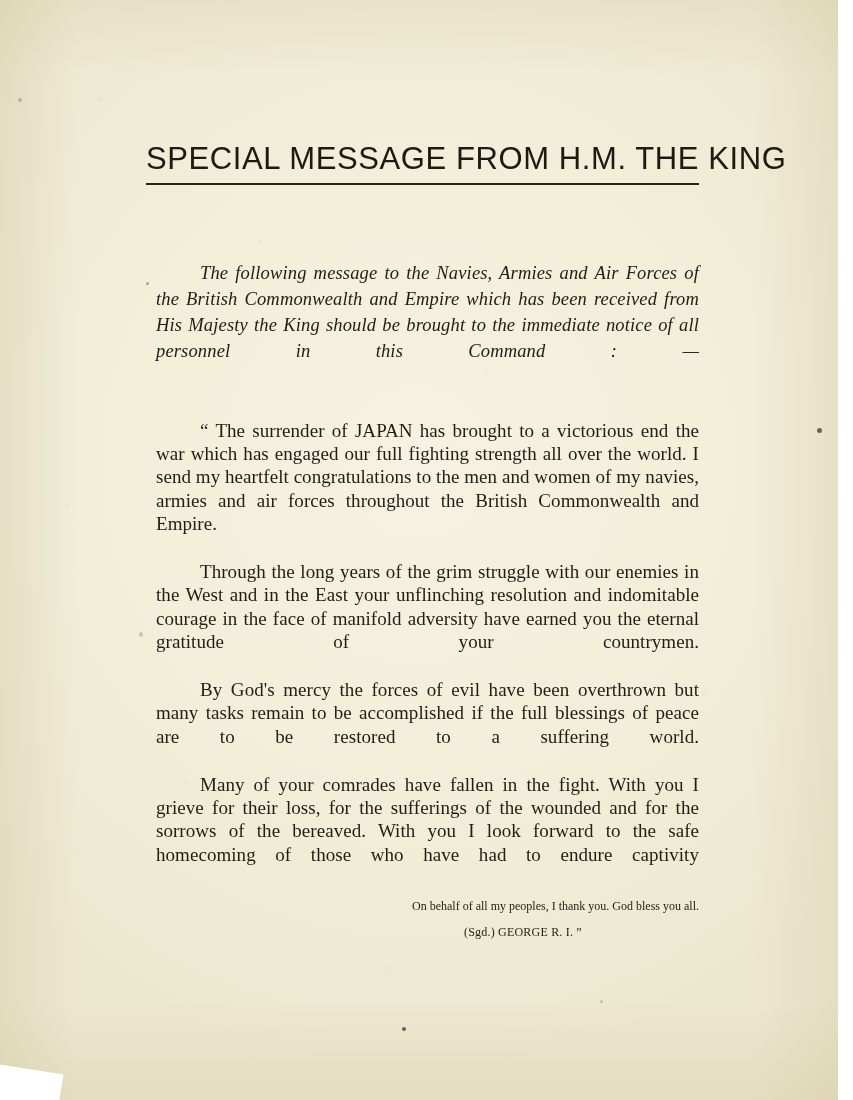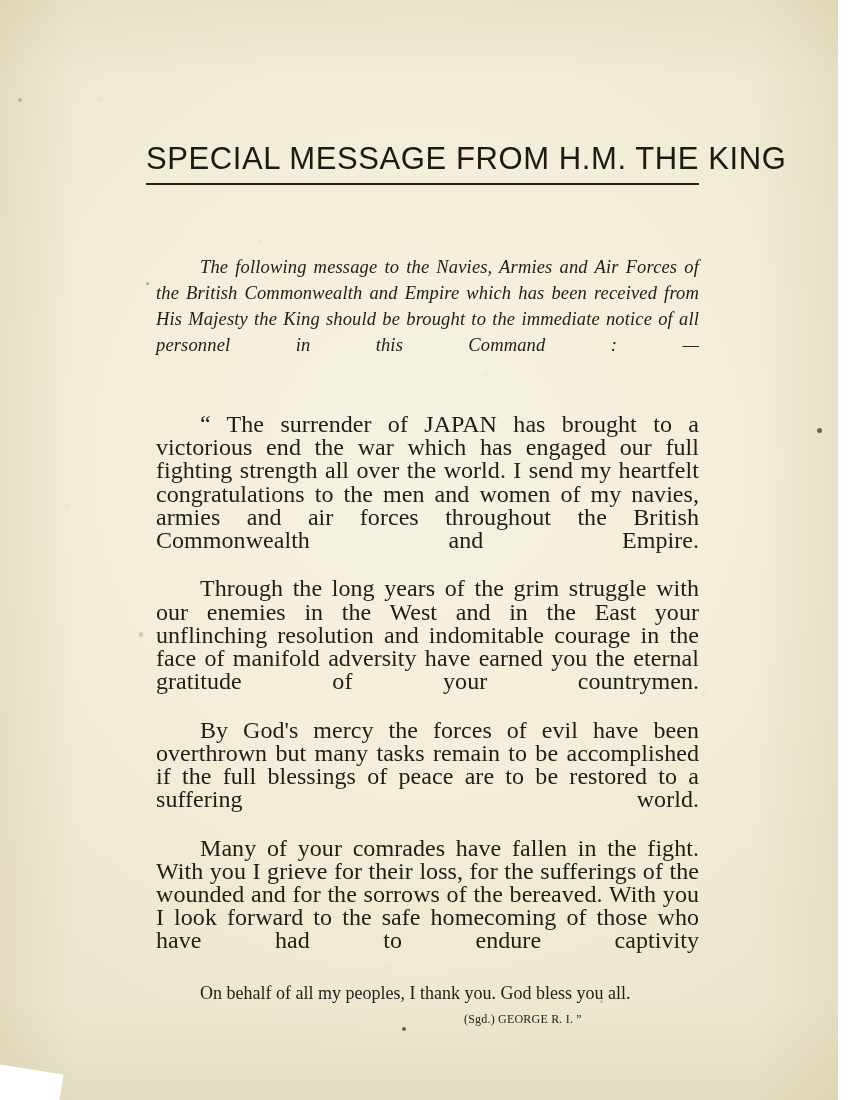--- a/index.html
+++ b/index.html
@@ -88,58 +88,59 @@
     margin-top: 7px;
     height: 2px;
     width: 553px;
     background: #25211a;
   }
 
   
   .column {
     position: absolute;
     left: 156px;
-    top: 254px;
+    top: 260px;
     width: 543px;
   }
 
   .intro {
     margin: 0 0 29px 0;
     font-style: italic;
     font-size: 18.5px;
     line-height: 26px;
     text-align: justify;
     text-indent: 44px;
     letter-spacing: .15px;
   }
   .intro::after {
     content: "";
     display: inline-block;
     width: 100%;
   }
 
   p.para {
     margin: 0 0 2px 0;
-    font-size: 24px;
+    font-size: 19px;
     line-height: 23.2px;
     text-align: justify;
     text-indent: 44px;
     letter-spacing: .05px;
   }
   p.para::after {
     content: "";
     display: inline-block;
     width: 100%;
   }
 
   .closing {
     margin: 6px 0 0 0;
-    font-size: 18px;
+    font-size: 12px;
     line-height: 23.2px;
     text-indent: 44px;
+    text-align: right;
   }
 
   .signature {
     margin: 3px 0 0 0;
     font-size: 12px;
     line-height: 23.2px;
     padding-left: 308px;
     letter-spacing: .2px;
   }
 </style>

